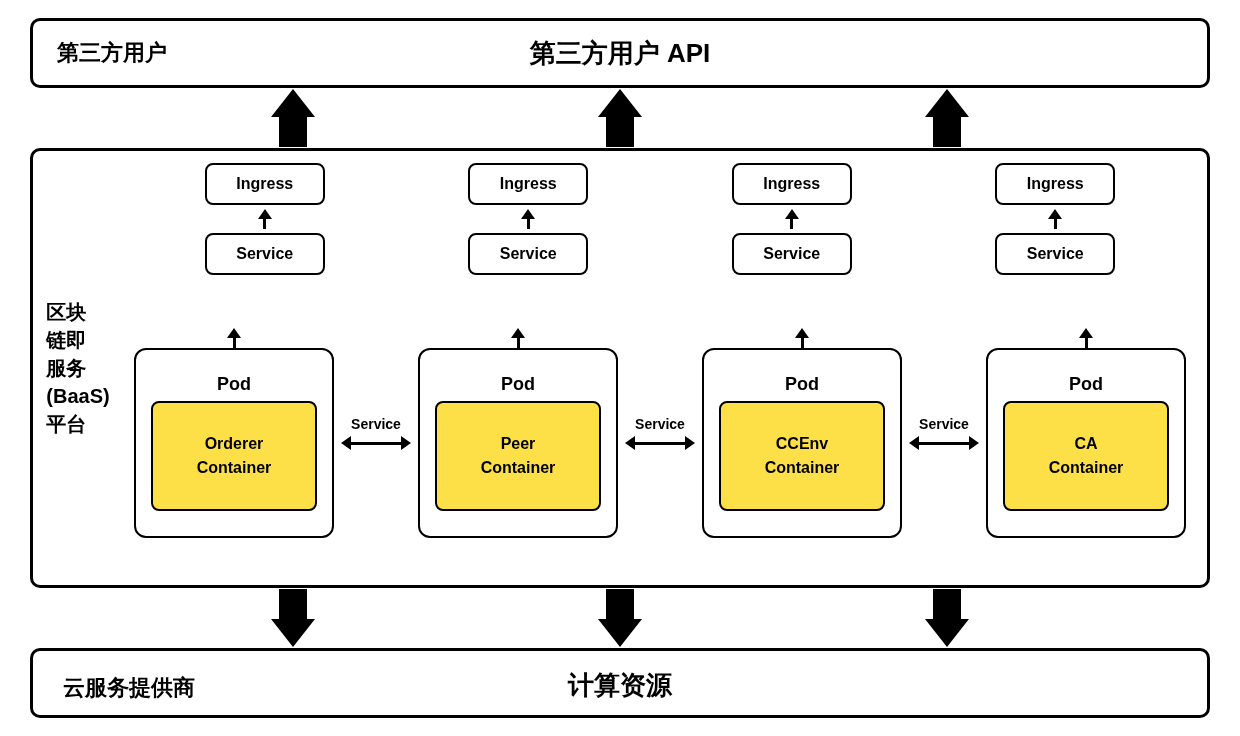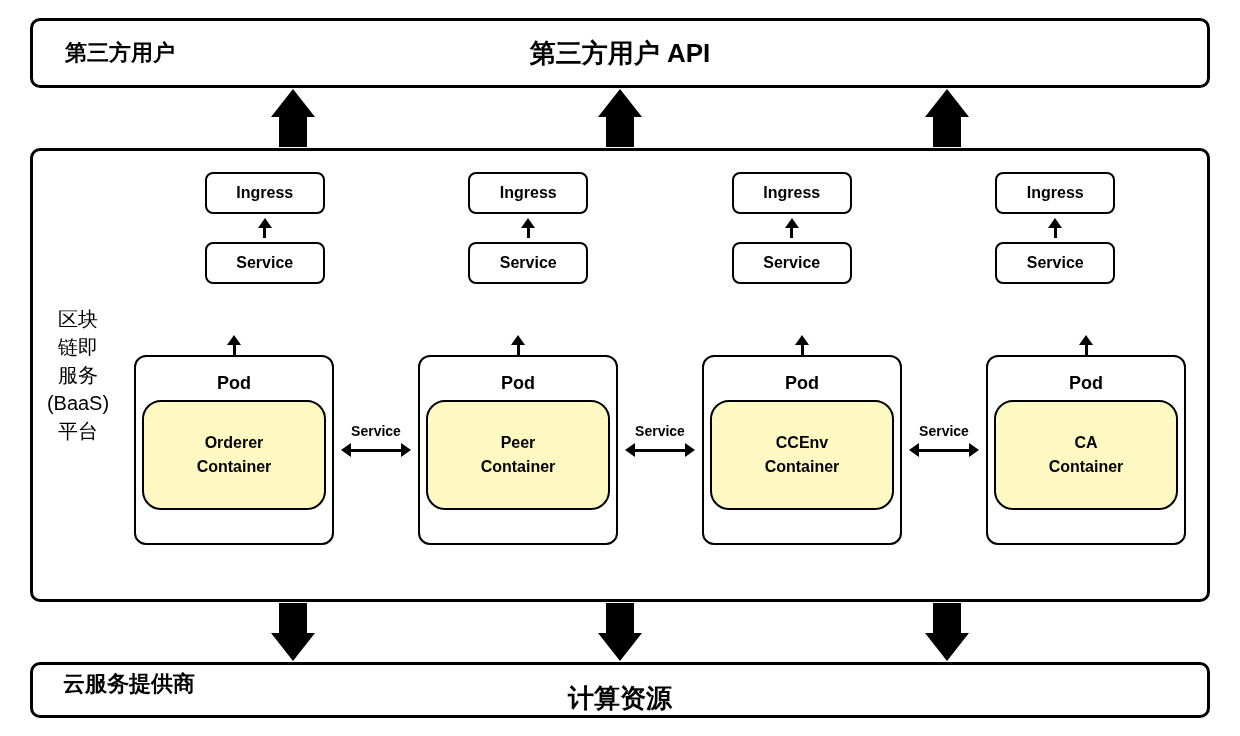--- a/index.html
+++ b/index.html
@@ -27,21 +27,21 @@
       background: #fff;
       display: flex;
       align-items: center;
       justify-content: center;
       padding: 12px 20px;
       height: 70px;
       position: relative;
     }
     .top-bar-left {
       position: absolute;
-      left: 32px;
+      left: 24px;
       font-size: 22px;
       font-weight: bold;
     }
     .top-bar-center {
       font-size: 26px;
       font-weight: bold;
     }
 
     
     .arrows-row {
@@ -108,38 +108,37 @@
     }
     .main-left-label {
       width: 90px;
       display: flex;
       align-items: center;
       justify-content: center;
       padding: 10px;
     }
     .main-left-label-text {
       font-size: 20px;
-      font-weight: normal;
+      font-weight: bold;
       writing-mode: horizontal-tb;
-      text-align: center;
       line-height: 1.4;
     }
 
     .main-content {
       flex: 1;
       display: flex;
       flex-direction: column;
       padding: 12px 10px 12px 0;
     }
 
     
     .ingress-service-row {
       display: flex;
       justify-content: space-around;
-      align-items: center;
+      align-items: flex-start;
       height: 130px;
       padding: 0 10px;
     }
 
     .ingress-service-col {
       display: flex;
       flex-direction: column;
       align-items: center;
       gap: 4px;
       width: 130px;
@@ -170,34 +169,34 @@
 
     .pod-box {
       border: 2.5px solid #000;
       border-radius: 12px;
       background: #fff;
       width: 200px;
       height: 190px;
       display: flex;
       flex-direction: column;
       align-items: center;
-      padding: 16px;
+      padding: 24px;
       gap: 6px;
     }
 
     .pod-label {
       font-weight: bold;
       font-size: 18px;
     }
 
     .container-box {
       border: 2.5px solid #000;
-      border-radius: 19px;
-      background: #fef9c3;
-      width: 184px;
+      border-radius: 8px;
+      background: #fde047;
+      width: 166px;
       height: 110px;
       display: flex;
       flex-direction: column;
       align-items: center;
       justify-content: center;
       font-weight: bold;
       font-size: 16px;
       line-height: 1.5;
       text-align: center;
     }
@@ -240,24 +239,24 @@
       border-bottom: 7px solid transparent;
       border-left: 10px solid #000;
     }
 
     
     .bottom-bar {
       border: 3px solid #000;
       border-radius: 10px;
       background: #fff;
       display: flex;
-      align-items: flex-start;
-      justify-content: center;
-      padding: 4px 20px;
-      height: 56px;
+      align-items: flex-end;
+      justify-content: center;
+      padding: 12px 20px;
+      height: 70px;
       position: relative;
     }
     .bottom-bar-left {
       position: absolute;
       left: 30px;
       font-size: 22px;
       font-weight: bold;
     }
     .bottom-bar-center {
       font-size: 26px;

